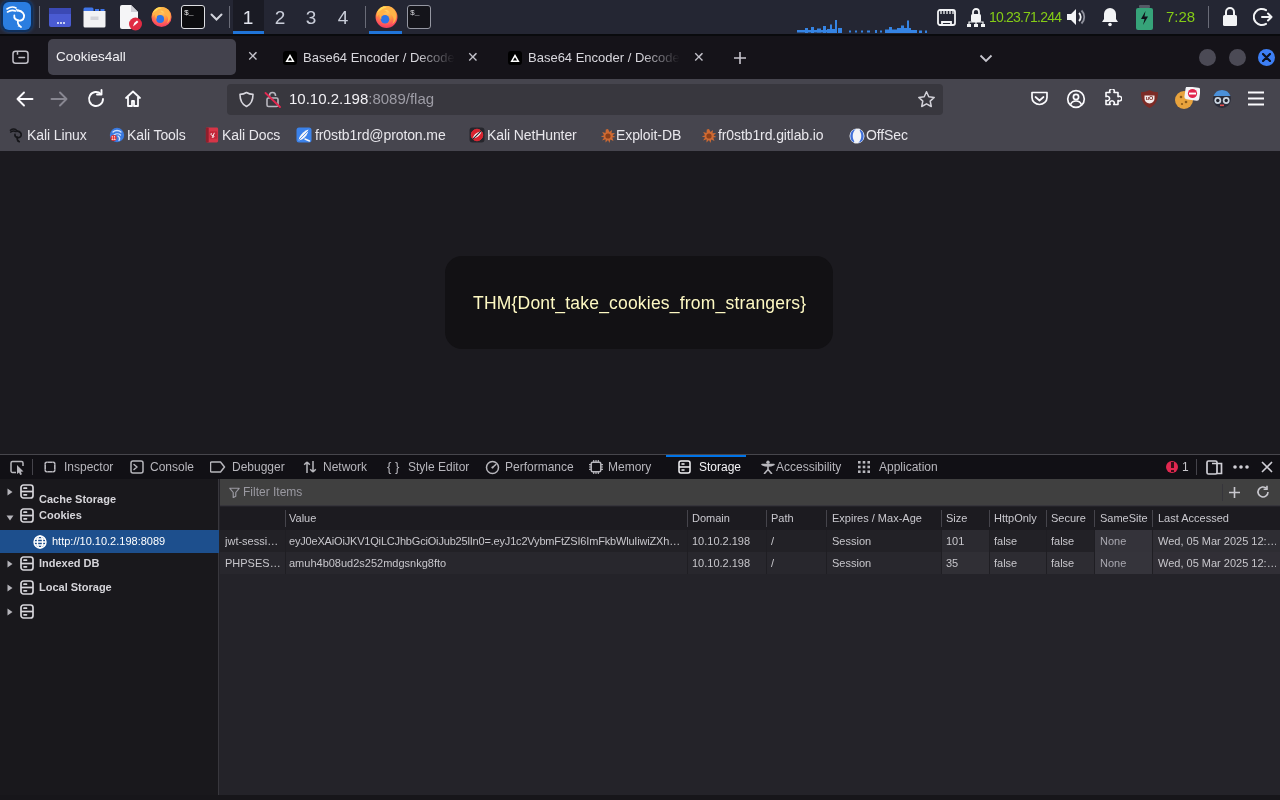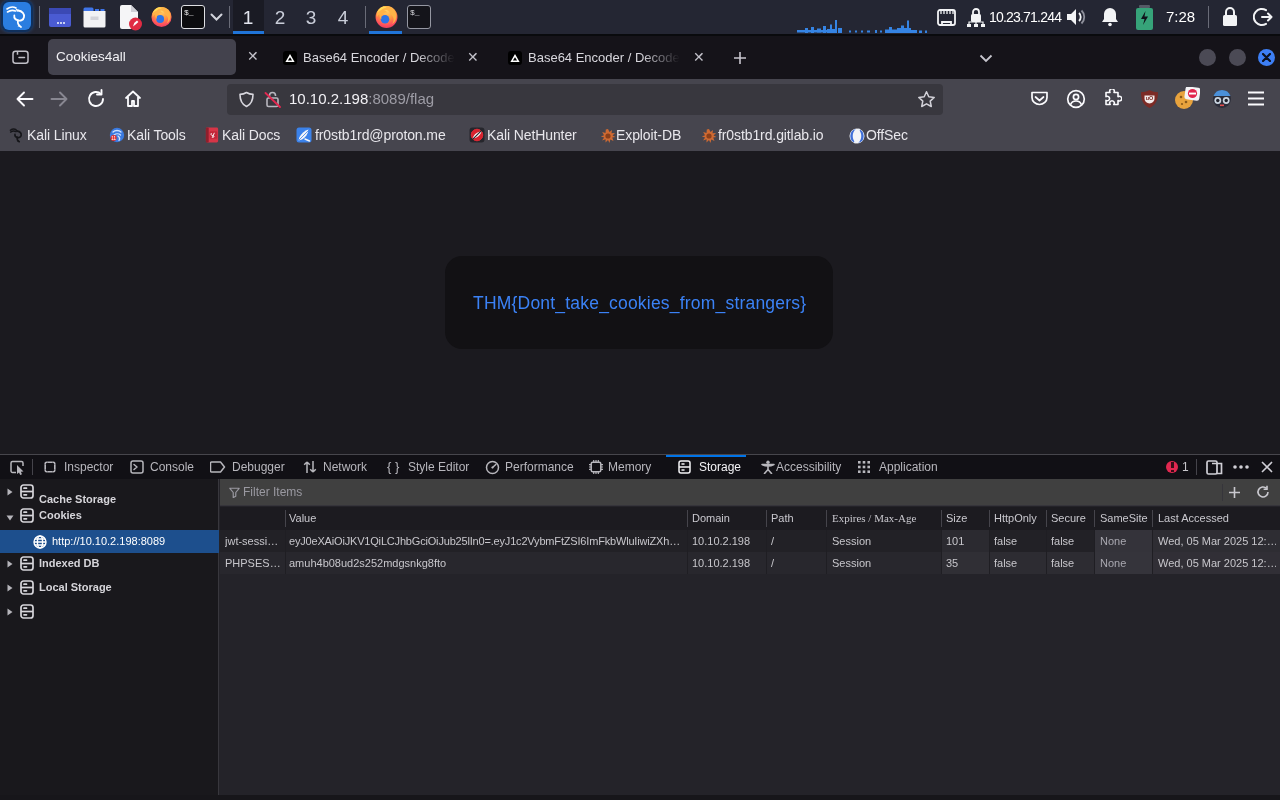--- a/index.html
+++ b/index.html
@@ -4,34 +4,34 @@
 <style>
   * { margin:0; padding:0; box-sizing:border-box; }
   html,body { width:1280px; height:800px; overflow:hidden; background:#1b1a1f; }
   body { font-family:"Liberation Sans", sans-serif; position:relative; }
   .abs { position:absolute; }
   #panel { left:0; top:0; width:1280px; height:34px; background:#242633; }
   #panel-edge { left:0; top:34px; width:1280px; height:2px; background:#090a0d; }
   .psep { width:1px; height:22px; background:#6a6c78; position:absolute; top:6px; }
   .ws { position:absolute; top:4px; width:32px; height:27px; text-align:center; font-size:19px; color:#c9cdd9; line-height:27px; }
   .ws-line { position:absolute; height:3px; background:#2074d8; top:31px; }
-  .ptext { position:absolute; color:#ffffff; font-size:14px; top:9px; }
+  .ptext { position:absolute; color:#84cc16; font-size:14px; top:9px; }
   #tabbar { left:0; top:36px; width:1280px; height:43px; background:#151319; }
   #activetab { position:absolute; left:48px; top:3px; width:188px; height:36px; background:#43424d; border-radius:5px; }
   .tabtitle { font-size:13px; color:#f1f0f4; }
   .fadetext { white-space:nowrap; overflow:hidden; -webkit-mask-image:linear-gradient(90deg,#000 72%,transparent 96%); mask-image:linear-gradient(90deg,#000 72%,transparent 96%); }
   .closex { color:#c3c2ca; font-size:14px; }
   #navbar { left:0; top:79px; width:1280px; height:41px; background:#46454e; }
   #urlbar { position:absolute; left:227px; top:5px; width:716px; height:31px; background:#38373e; border-radius:4px;padding-left:25px; }
   #bookmarks { left:0; top:120px; width:1280px; height:31px; background:#46454e; color:#e8e7ec; font-size:14px; }
   .bm { position:absolute; top:7px; white-space:nowrap; letter-spacing:-0.1px; }
   .bmi { position:absolute; top:7px; width:16px; height:16px; }
   #page { left:0; top:151px; width:1280px; height:303px; background:#1b1a1f; }
   #flagbox { position:absolute; left:445px; top:105px; width:388px; height:93px; background:#121114; border-radius:17px; }
-  #flagtext { position:absolute; left:473px; top:142px; color:#3b82f6; font-size:17.5px; letter-spacing:0.2px; white-space:nowrap; }
+  #flagtext { position:absolute; left:473px; top:142px; color:#fef9c3; font-size:17.5px; letter-spacing:0.2px; white-space:nowrap; }
   #dt-split { left:0; top:454px; width:1280px; height:1px; background:#47464c; }
   #dt-toolbar { left:0; top:455px; width:1280px; height:24px; background:#111015; color:#b7b6bc; font-size:12px; }
   .dtab { position:absolute; top:0; height:24px; line-height:24px; }
   .dticon { position:absolute; top:5px; }
   #dt-content { left:0; top:479px; width:1280px; height:321px; background:#242329; }
   #dt-sidebar { position:absolute; left:0; top:0; width:219px; height:321px; background:#19181c; border-right:1px solid #38373d; }
   .trow { position:absolute; left:39px; width:175px; height:24px; color:#d6d5da; font-size:11px; font-weight:700; line-height:24px; }
   .tri { position:absolute; left:6px; }
   .dbi { position:absolute; left:20px; }
   #selrow { position:absolute; left:0; top:51px; width:219px; height:23px; background:#1d4f8d; color:#fff; font-size:11px; line-height:23px; }
@@ -500,21 +500,21 @@
     <svg class="abs" style="left:1036px;top:6px;" width="14" height="14" viewBox="0 0 14 14">
         <path d="M12 7 a5 5 0 1 1-1.5-3.6" stroke="#c9c8ce" stroke-width="1.6" fill="none"></path>
         <path d="M11 0.8 v3.4 h-3.4" stroke="#c9c8ce" stroke-width="1.6" fill="none"></path>
       </svg>
   </div>
   <div id="thead">
     <div class="cell" style="left:5px;margin-top:24px;">Name</div>
     <div class="cell" style="left:69px;">Value</div>
     <div class="cell" style="left:472px;">Domain</div>
     <div class="cell" style="left:551px;">Path</div>
-    <div class="cell" style="left:612px;font-family:Liberation Serif, serif;">Expires / Max-Age</div>
+    <div class="cell" style="left:612px;">Expires / Max-Age</div>
     <div class="cell" style="left:726px;">Size</div>
     <div class="cell" style="left:774px;">HttpOnly</div>
     <div class="cell" style="left:831px;">Secure</div>
     <div class="cell" style="left:880px;">SameSite</div>
     <div class="cell" style="left:938px;">Last Accessed</div>
     <div class="csep" style="left:65px;"></div>
       <div class="csep" style="left:467px;"></div>
       <div class="csep" style="left:546px;"></div>
       <div class="csep" style="left:606px;"></div>
       <div class="csep" style="left:721px;"></div>

